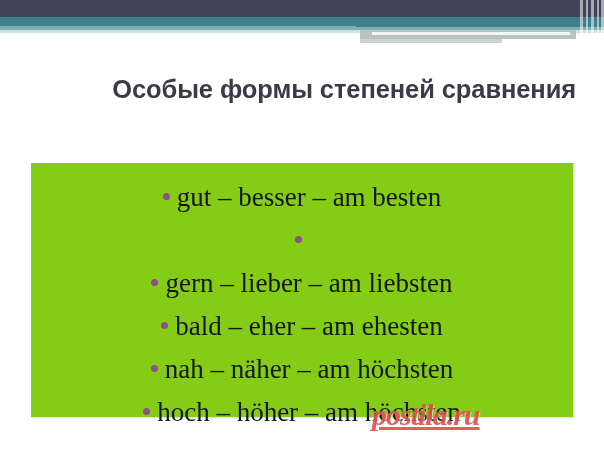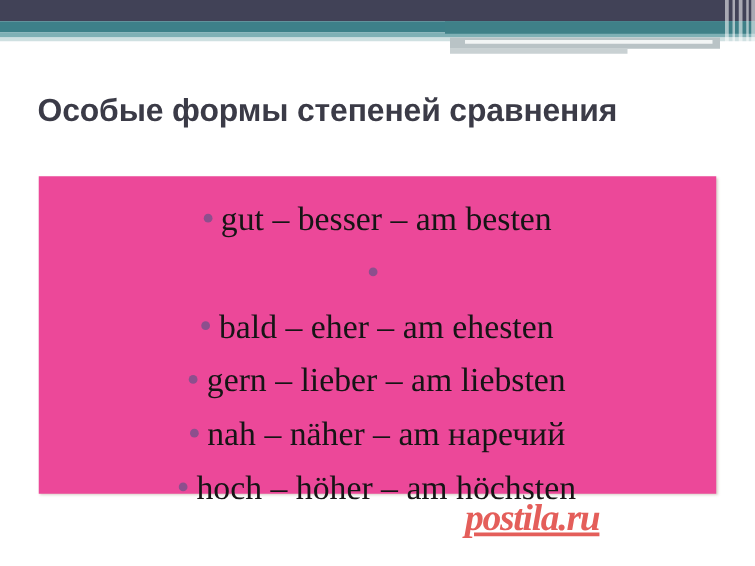--- a/index.html
+++ b/index.html
@@ -83,31 +83,31 @@
   .title {
     position: absolute;
     left: 30px;
     top: 74px;
     width: 546px;
     color: #3b3b47;
     font-size: 25.5px;
     font-weight: 600;
     line-height: 31px;
     letter-spacing: -0.1px;
-    text-align: left;
+    text-align: right;
   }
 
   
   .content-box {
     position: absolute;
     left: 31px;
-    top: 141px;
+    top: 163px;
     width: 542px;
     height: 254px;
-    background: #ec4899;
+    background: #84cc16;
     box-shadow: 1px 1px 2px rgba(150,120,100,0.35);
   }
   .list {
     margin: 0;
     padding: 13px 0 0 0;
     list-style: none;
     text-align: center;
   }
   .list li {
     font-family: "Liberation Serif", serif;
@@ -162,22 +162,22 @@
   <div class="vstripe vs5"></div>
 
   <div class="title">
     <div>Особые формы степеней сравнения</div>
   </div>
 
   <div class="content-box">
     <ul class="list">
       <li><span class="bullet"></span><span>gut – besser – am besten</span></li>
       <li><span class="bullet"></span></li>
+      <li><span class="bullet"></span><span>gern – lieber – am liebsten</span></li>
       <li><span class="bullet"></span><span>bald – eher – am ehesten</span></li>
-      <li><span class="bullet"></span><span>gern – lieber – am liebsten</span></li>
-      <li><span class="bullet"></span><span>nah – näher – am наречий</span></li>
+      <li><span class="bullet"></span><span>nah – näher – am höchsten</span></li>
       <li><span class="bullet"></span><span>hoch – höher – am höchsten</span></li>
     </ul>
   </div>
 
   <div class="watermark">postila.ru</div>
 
 </div>
 
 </body></html>

